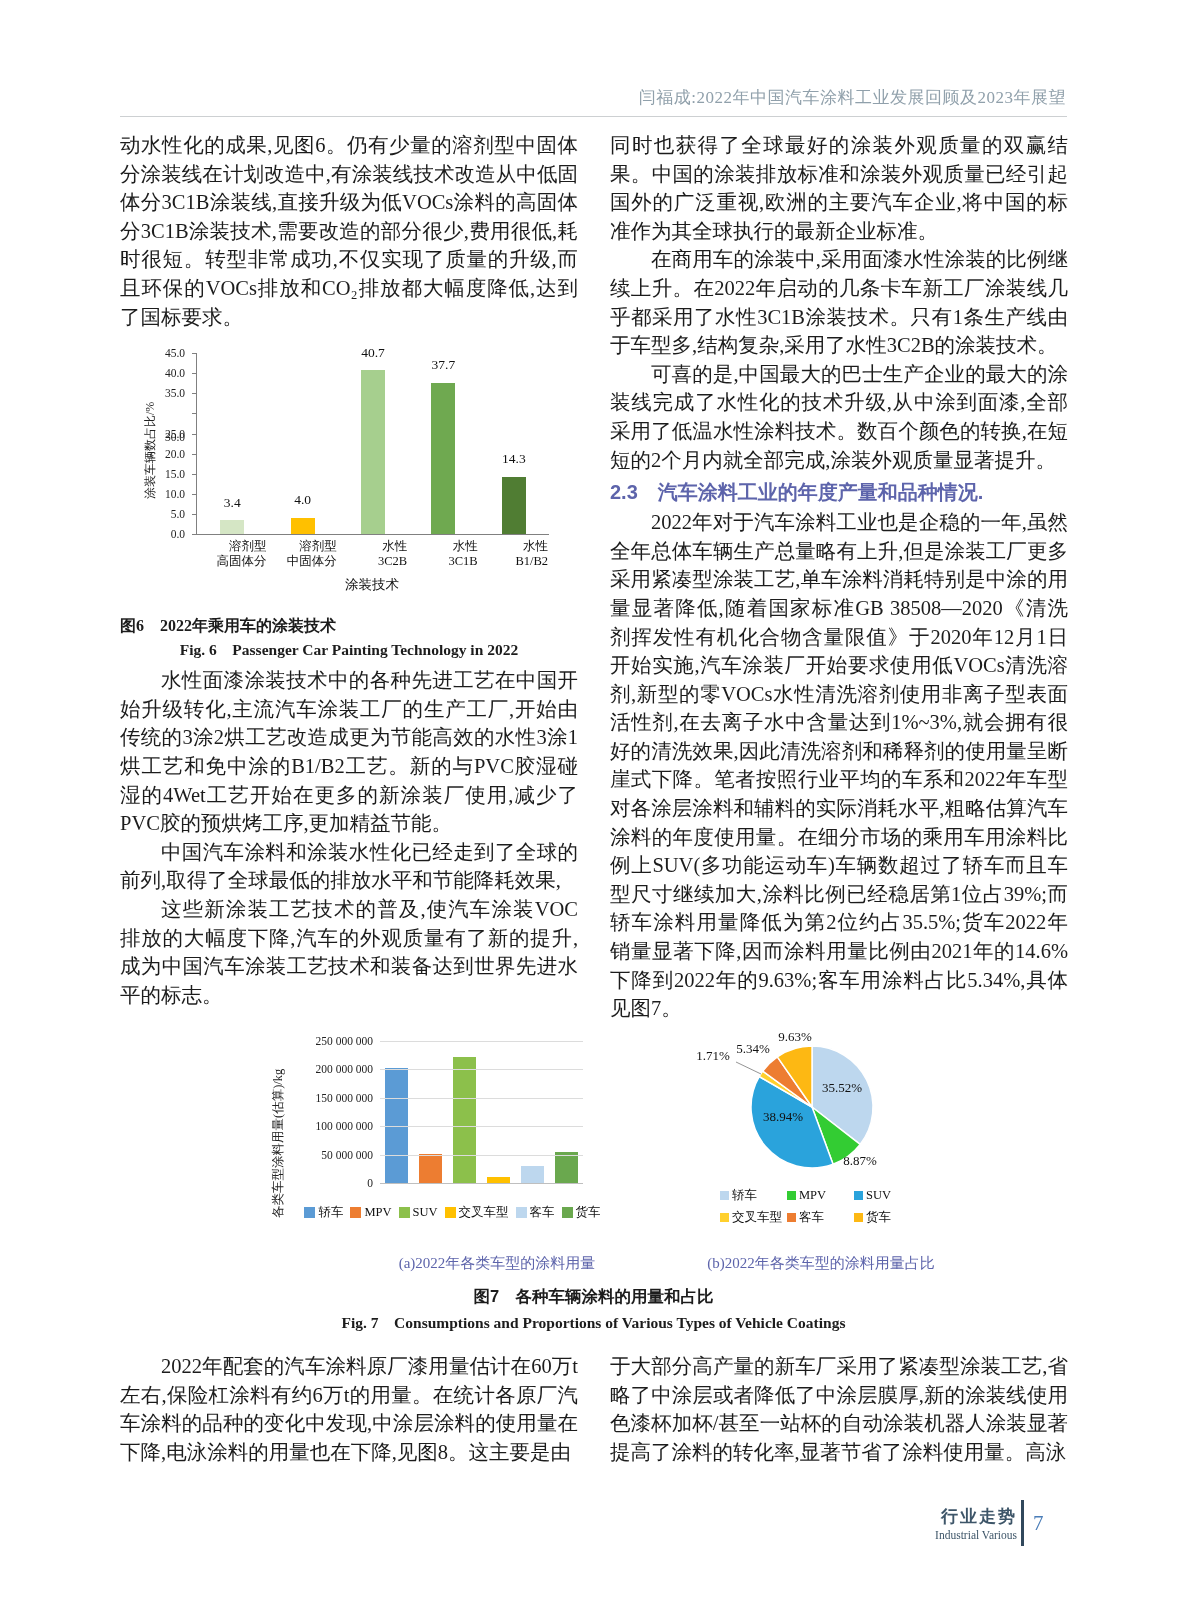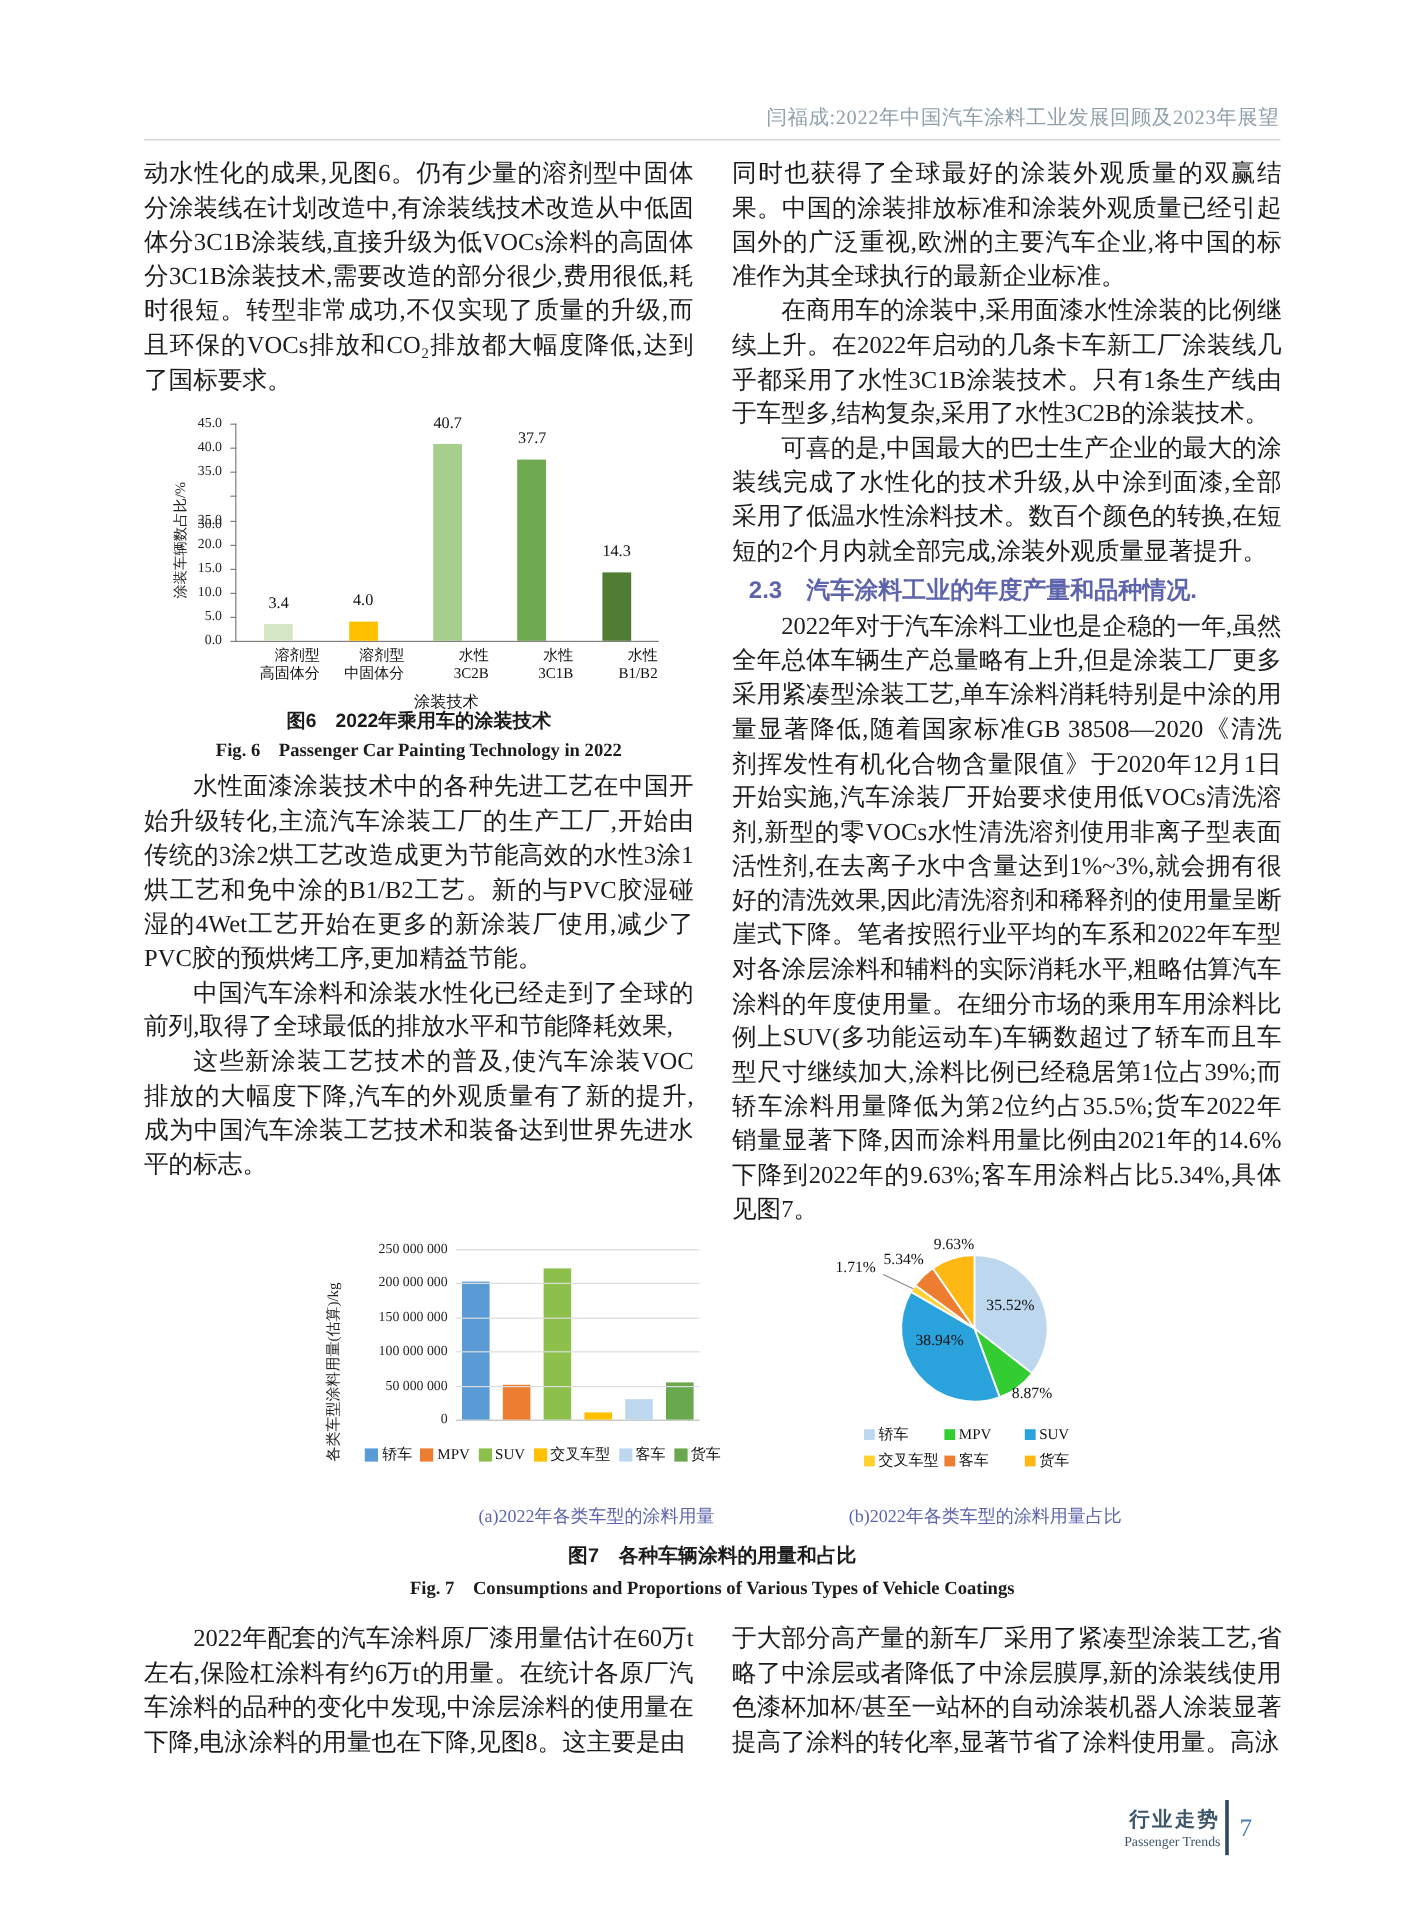--- a/index.html
+++ b/index.html
@@ -10,42 +10,42 @@
   .running-title{position:absolute;top:86px;right:121px;font-size:17px;color:#90a0ab;letter-spacing:0.5px;}
   .header-rule{position:absolute;top:116px;left:120px;width:947px;height:1px;background:#cdd0d2;}
 
   
   .col{position:absolute;width:458px;font-size:20.5px;line-height:28.6px;text-align:justify;}
   .col-left{left:120px;top:131px;}
   .col-right{left:610px;top:131px;}
   .col p{margin:0;}
   .indent{text-indent:2em;}
   .section-h{font-family:"Liberation Sans","DejaVu Sans",sans-serif;font-weight:bold;
-             color:#5d64ab;font-size:20px;line-height:28px;margin:4px 14px 2px;text-align:left;}
+             color:#5d64ab;font-size:20px;line-height:28px;margin:4px 0 2px;text-align:left;}
 
   
   .fig6{margin:10px 0 6px;}
   .f6-chart{position:relative;height:250px;font-size:12px;}
   .f6-ylabel{position:absolute;left:16px;top:158px;transform:rotate(-90deg);transform-origin:0 0;
              font-size:12px;white-space:nowrap;color:#222;}
   .f6-chart .yticks{position:absolute;left:28px;top:12px;width:40px;height:181px;}
   .ytick{position:absolute;right:3px;transform:translateY(-50%);font-size:11.5px;color:#222;white-space:nowrap;}
   .f6-chart .plot{position:absolute;left:76px;top:12px;width:352px;height:181px;
                   border-left:1.2px solid #808080;border-bottom:1.2px solid #808080;}
   .tickmark{position:absolute;left:-5px;width:5px;height:1px;background:#808080;}
   .bars{display:flex;height:100%;align-items:flex-end;}
   .slot{flex:1;position:relative;height:100%;display:flex;align-items:flex-end;justify-content:center;}
   .f6-chart .bar{width:24px;}
   .vlabel{position:absolute;left:50%;transform:translateX(-50%);font-size:13.5px;white-space:nowrap;color:#111;}
   .f6-cats{position:absolute;left:76px;top:198px;width:352px;display:flex;
            font-size:12.5px;line-height:15px;text-align:right;color:#111;}
   .cat{flex:1;}
   .f6-xlabel{position:absolute;left:76px;top:230px;width:352px;text-align:center;font-size:13.5px;color:#111;}
-  .cap-zh{font-family:Liberation Sans, sans-serif;font-weight:bold;font-size:16px;
-          text-align:center;margin-top:0;line-height:22px;}
+  .cap-zh{font-family:Liberation Serif, serif;font-weight:bold;font-size:16px;
+          text-align:left;margin-top:24px;line-height:22px;}
   .cap-en{font-weight:bold;font-size:15.5px;text-align:center;margin-top:3px;line-height:20px;}
 
   
   .fig7-row{position:absolute;left:120px;top:1000px;width:947px;height:340px;}
   .fig7a{position:absolute;left:130px;top:0;width:400px;height:235px;}
   .f7a-ylabel{position:absolute;left:20px;top:218px;transform:rotate(-90deg);transform-origin:0 0;
               font-size:12.5px;white-space:nowrap;color:#222;}
   .fig7a .yticks{position:absolute;left:38px;top:41px;width:88px;height:142px;}
   .fig7a .plot{position:absolute;left:130px;top:41px;width:203px;height:142px;border-bottom:1.2px solid #bfbfbf;}
   .gridline{position:absolute;left:0;width:100%;height:1px;background:#dcdcdc;}
@@ -294,19 +294,19 @@
   <div class="bcol bcol-left">
     <p class="indent">2022年配套的汽车涂料原厂漆用量估计在60万t左右,保险杠涂料有约6万t的用量。在统计各原厂汽车涂料的品种的变化中发现,中涂层涂料的使用量在下降,电泳涂料的用量也在下降,见图8。这主要是由</p>
   </div>
   <div class="bcol bcol-right">
     <p>于大部分高产量的新车厂采用了紧凑型涂装工艺,省略了中涂层或者降低了中涂层膜厚,新的涂装线使用色漆杯加杯/甚至一站杯的自动涂装机器人涂装显著提高了涂料的转化率,显著节省了涂料使用量。高泳</p>
   </div>
 
   <div class="footer">
     <div class="f-text">
       <div class="f-zh">行业走势</div>
-      <div class="f-en">Passenger Trends</div>
+      <div class="f-en">Industrial Various</div>
     </div>
     <div class="f-bar"></div>
     <div class="f-page">7</div>
   </div>
 
 </div>
 
 </body></html>

